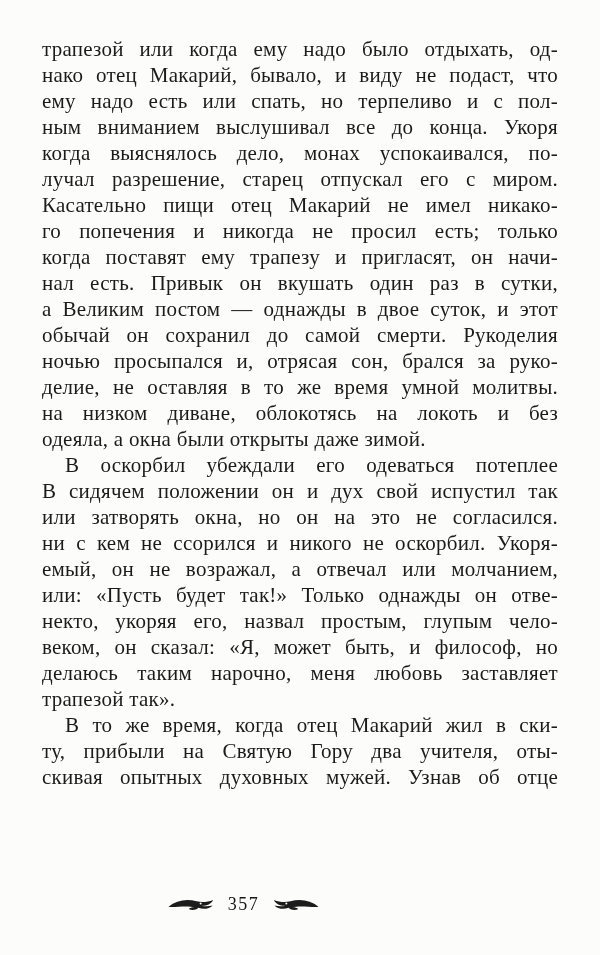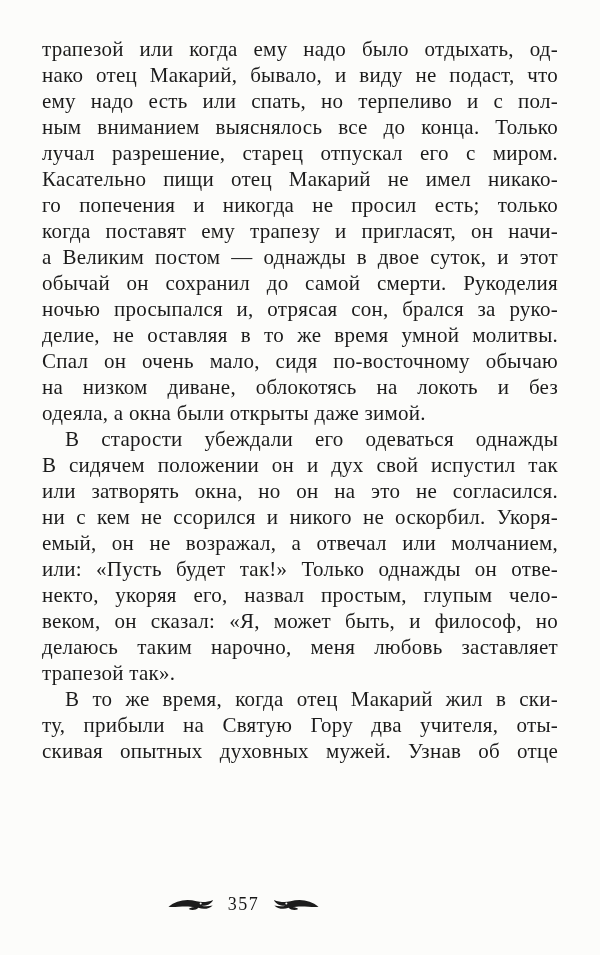--- a/index.html
+++ b/index.html
@@ -71,33 +71,34 @@
 </style>
 </head>
 <body>
 
 <div class="book-page">
 
   <div class="text-block">
     <div class="line">трапезой или когда ему надо было отдыхать, од-</div>
     <div class="line">нако отец Макарий, бывало, и виду не подаст, что</div>
     <div class="line">ему надо есть или спать, но терпеливо и с пол-</div>
-    <div class="line">ным вниманием выяснялось все до конца. Только</div>
+    <div class="line">ным вниманием выслушивал все до конца. Укоря</div>
+    <div class="line">когда выяснялось дело, монах успокаивался, по-</div>
     <div class="line">лучал разрешение, старец отпускал его с миром.</div>
     <div class="line">Касательно пищи отец Макарий не имел никако-</div>
     <div class="line">го попечения и никогда не просил есть; только</div>
     <div class="line">когда поставят ему трапезу и пригласят, он начи-</div>
+    <div class="line">нал есть. Привык он вкушать один раз в сутки,</div>
     <div class="line">а Великим постом — однажды в двое суток, и этот</div>
     <div class="line">обычай он сохранил до самой смерти. Рукоделия</div>
     <div class="line">ночью просыпался и, отрясая сон, брался за руко-</div>
     <div class="line">делие, не оставляя в то же время умной молитвы.</div>
-    <div class="line">Спал он очень мало, сидя по-восточному обычаю</div>
     <div class="line">на низком диване, облокотясь на локоть и без</div>
     <div class="line para-end">одеяла, а окна были открыты даже зимой.</div>
-    <div class="line indent">В старости убеждали его одеваться однажды</div>
+    <div class="line indent">В оскорбил убеждали его одеваться потеплее</div>
     <div class="line">В сидячем положении он и дух свой испустил так</div>
     <div class="line">или затворять окна, но он на это не согласился.</div>
     <div class="line">ни с кем не ссорился и никого не оскорбил. Укоря-</div>
     <div class="line">емый, он не возражал, а отвечал или молчанием,</div>
     <div class="line">или: «Пусть будет так!» Только однажды он отве-</div>
     <div class="line">некто, укоряя его, назвал простым, глупым чело-</div>
     <div class="line">веком, он сказал: «Я, может быть, и философ, но</div>
     <div class="line">делаюсь таким нарочно, меня любовь заставляет</div>
     <div class="line para-end">трапезой так».</div>
     <div class="line indent">В то же время, когда отец Макарий жил в ски-</div>

